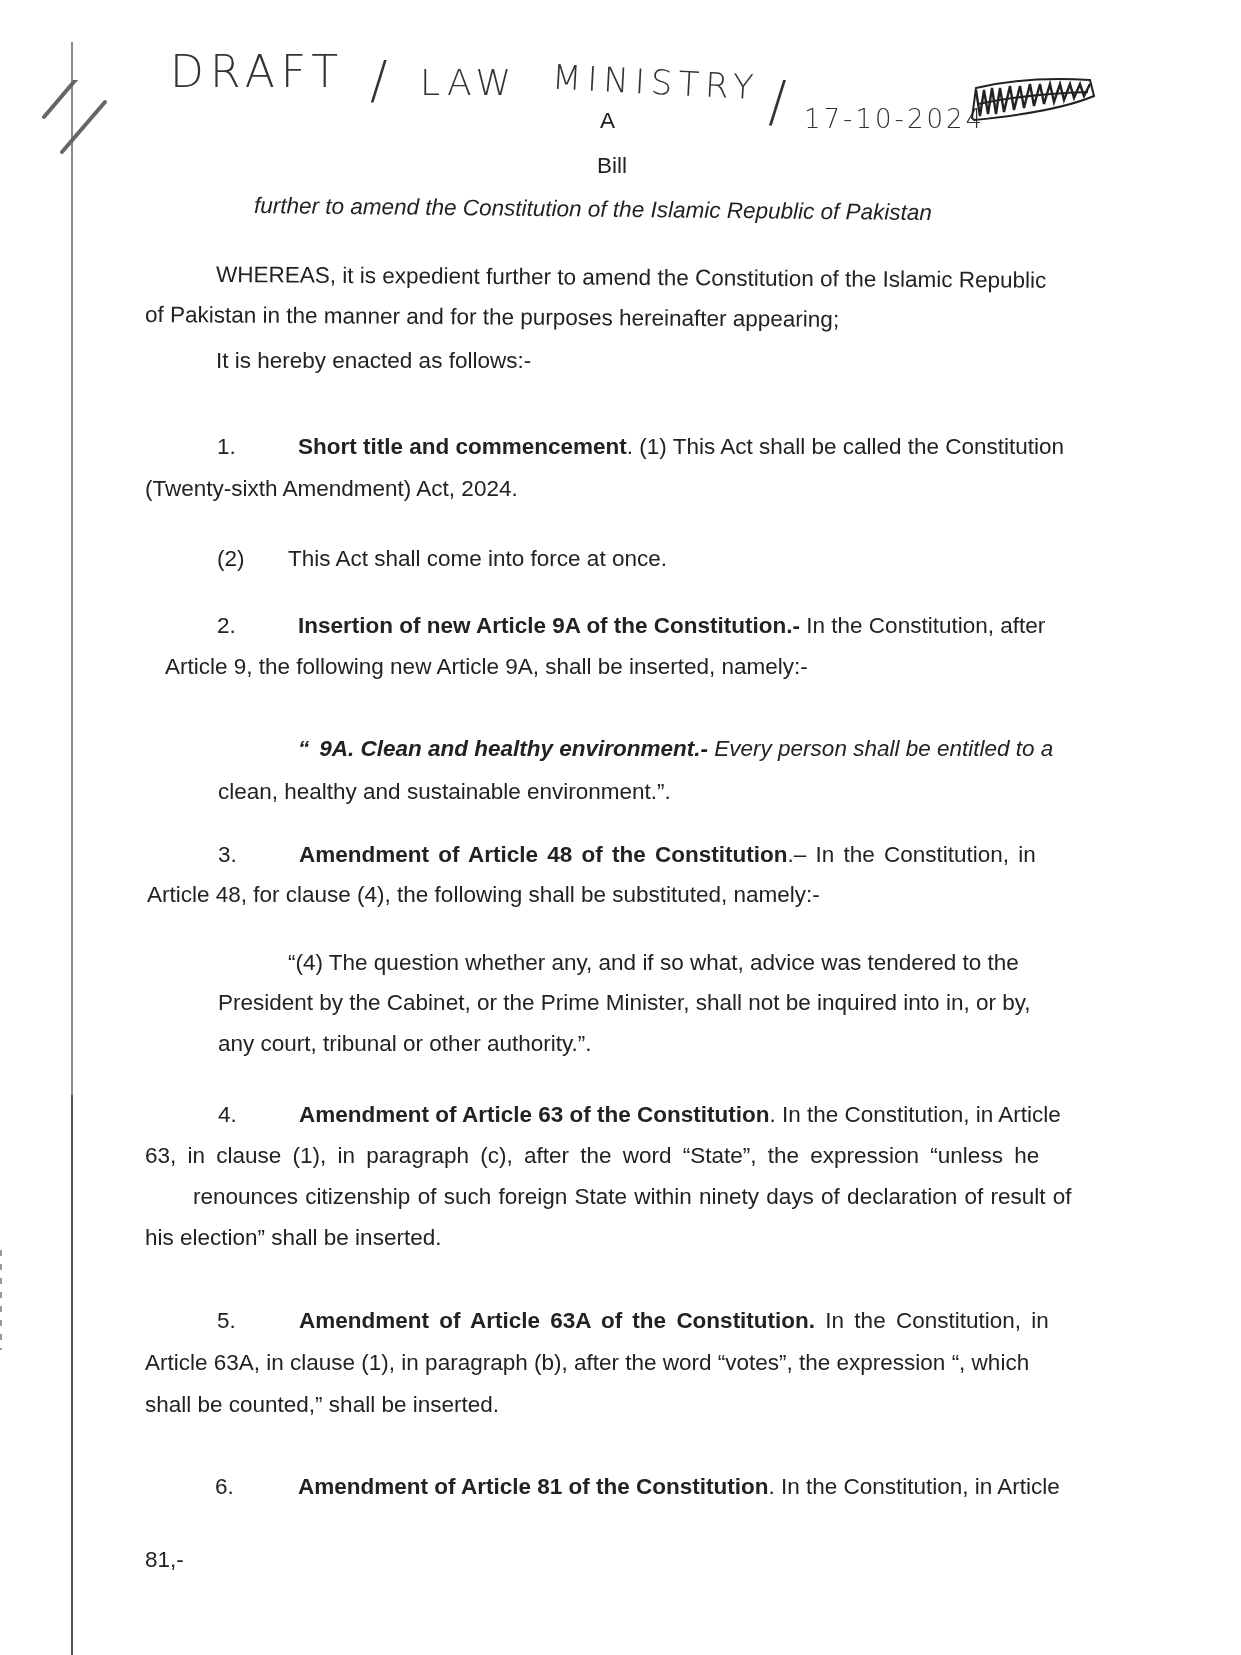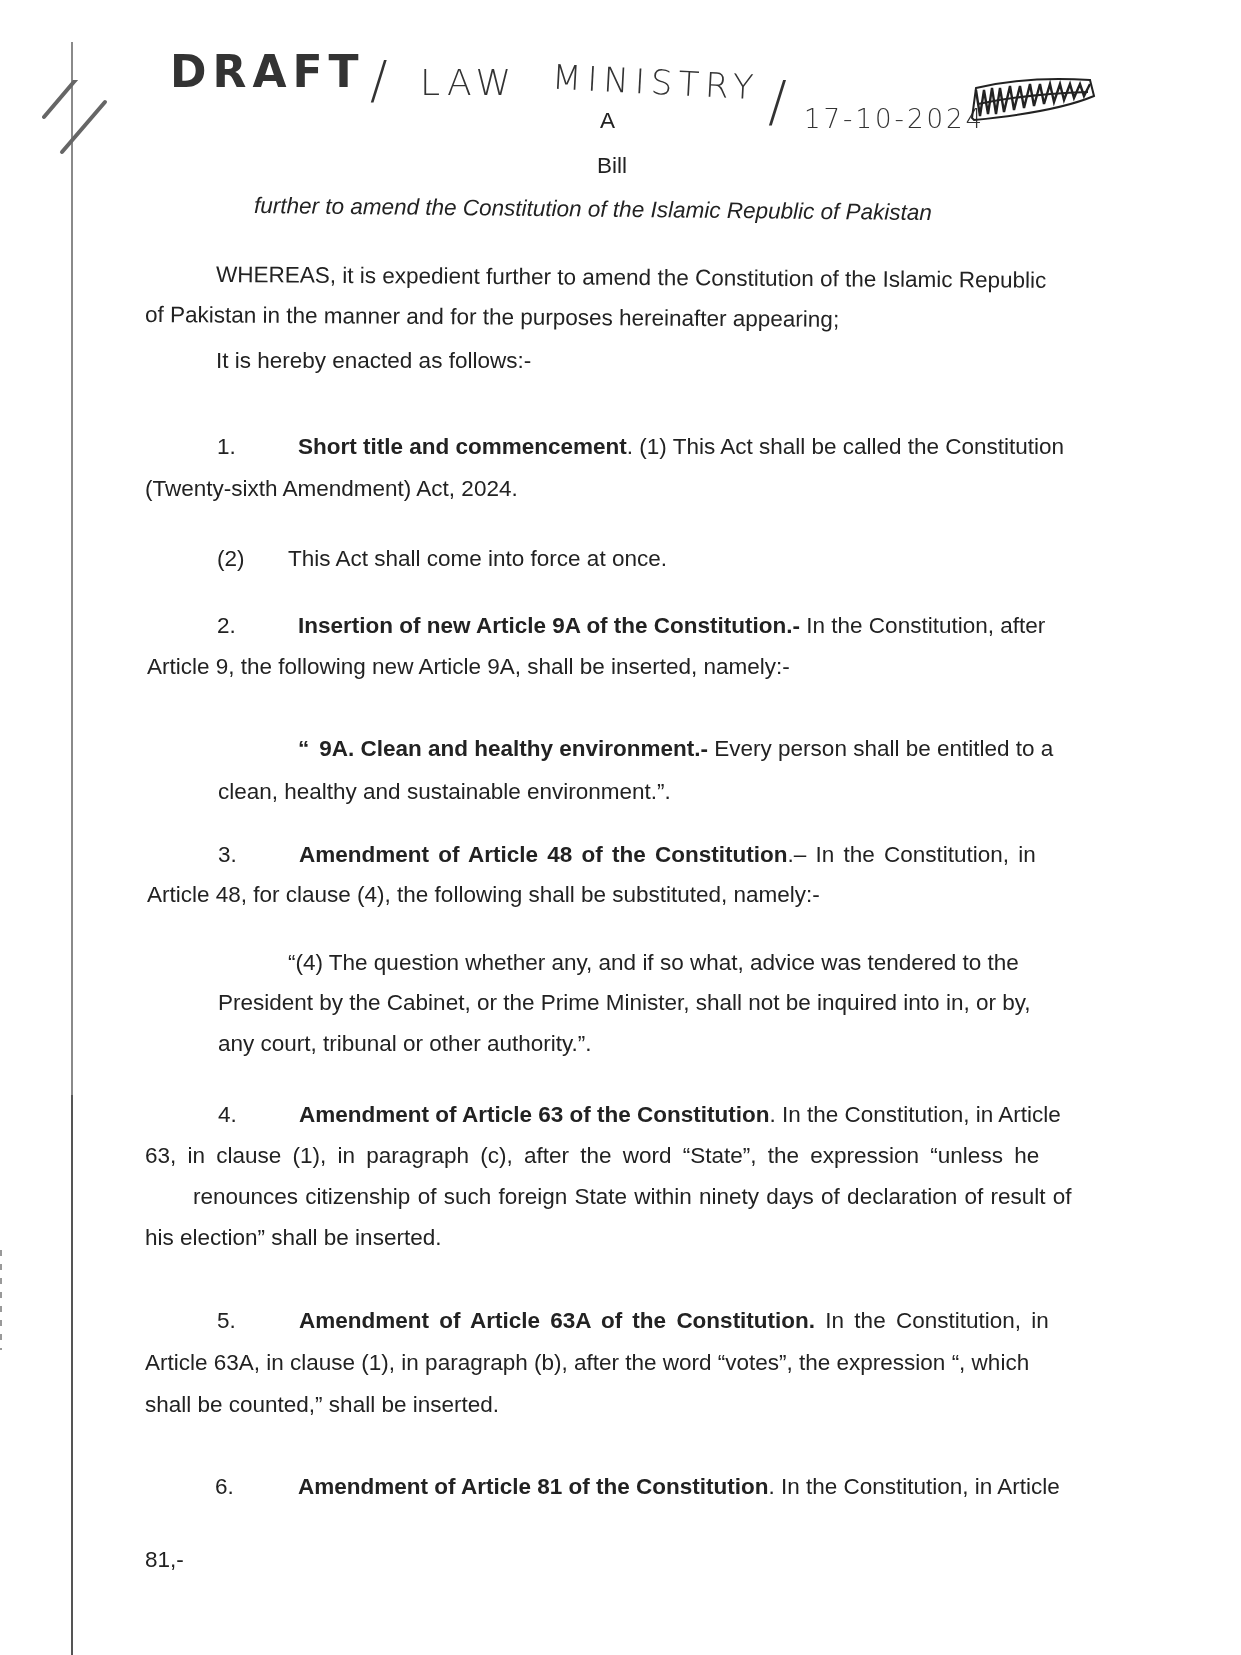--- a/index.html
+++ b/index.html
@@ -24,21 +24,21 @@
 <div class="margin-line"></div>
 <div class="margin-line dark"></div>
 <div class="edge-dash"></div>
 
 <svg class="strike-slashes" width="80" height="90">
   <line x1="4" y1="37" x2="44" y2="-10" stroke="#666" stroke-width="4" stroke-linecap="round"></line>
   <line x1="22" y1="72" x2="65" y2="22" stroke="#666" stroke-width="4" stroke-linecap="round"></line>
 </svg>
 
 <div>
-  <div class="hand" style="left:170px; top:46px; font-size:44px;font-weight:bold;">DRAFT</div>
+  <div class="hand" style="left:170px; top:46px; font-size:44px;">DRAFT</div>
   <div class="hand" style="left:370px; top:50px; font-size:52px; letter-spacing:0;">/</div>
   <div class="hand" style="left:420px; top:62px; font-size:36px;">LAW</div>
   <div class="hand" style="left:552px; top:62px; font-size:34px; transform:rotate(3deg);">MINISTRY</div>
   <div class="hand" style="left:768px; top:68px; font-size:56px; letter-spacing:0;">/</div>
   <div class="hand" style="left:804px; top:104px; font-size:26px; letter-spacing:3px;">17-10-2024</div>
 </div>
 <svg class="scribble" width="60" height="40" style="left:968px; top:75px;">
 </svg>
 <svg style="position:absolute; left:966px; top:76px;" width="132" height="48">
   <path d="M6 42 L10 12 Q60 0 124 4 L128 20 Q90 36 8 44 Z" fill="none" stroke="#222" stroke-width="2"></path>
@@ -58,22 +58,22 @@
   <div class="line" style="left:217px; top:434px;">1.</div>
   <div class="line" style="left:288px; top:434px;"><span class="bold">Short title and commencement</span><span>. (1) This Act shall be called the Constitution</span></div>
   <div class="line" style="left:145px; top:476px;">(Twenty-sixth Amendment) Act, 2024.</div>
   <div class="line" style="left:217px; top:546px;">(2)</div>
   <div class="line" style="left:288px; top:546px;">This Act shall come into force at once.</div>
 </div>
 
 <div>
   <div class="line" style="left:217px; top:613px;">2.</div>
   <div class="line" style="left:288px; top:613px;"><span class="bold">Insertion of new Article 9A of the Constitution.-</span><span> In the Constitution, after</span></div>
-  <div class="line" style="left:147px; top:654px;">Article 9, the following new Article 9A, shall be inserted, namely:-</div>
-  <div class="line" style="left:288px; top:736px;"><span class="bold">“</span><span class="bold">9A. Clean and healthy environment.-</span><span> Every person shall be entitled to a</span></div>
+  <div class="line" style="left:165px; top:654px;">Article 9, the following new Article 9A, shall be inserted, namely:-</div>
+  <div class="line" style="left:288px; top:736px;font-style:italic;"><span class="bold">“</span><span class="bold">9A. Clean and healthy environment.-</span><span> Every person shall be entitled to a</span></div>
   <div class="line" style="left:218px; top:779px;">clean, healthy and sustainable environment.”.</div>
 </div>
 
 <div>
   <div class="line" style="left:218px; top:842px;">3.</div>
   <div class="line" style="left:289px; top:842px; word-spacing:3px;"><span class="bold">Amendment of Article 48 of the Constitution</span><span>.– In the Constitution, in</span></div>
   <div class="line" style="left:147px; top:882px;">Article 48, for clause (4), the following shall be substituted, namely:-</div>
   <div class="line" style="left:288px; top:950px;">“(4) The question whether any, and if so what, advice was tendered to the</div>
   <div class="line" style="left:218px; top:990px;">President by the Cabinet, or the Prime Minister, shall not be inquired into in, or by,</div>
   <div class="line" style="left:218px; top:1031px;">any court, tribunal or other authority.”.</div>

